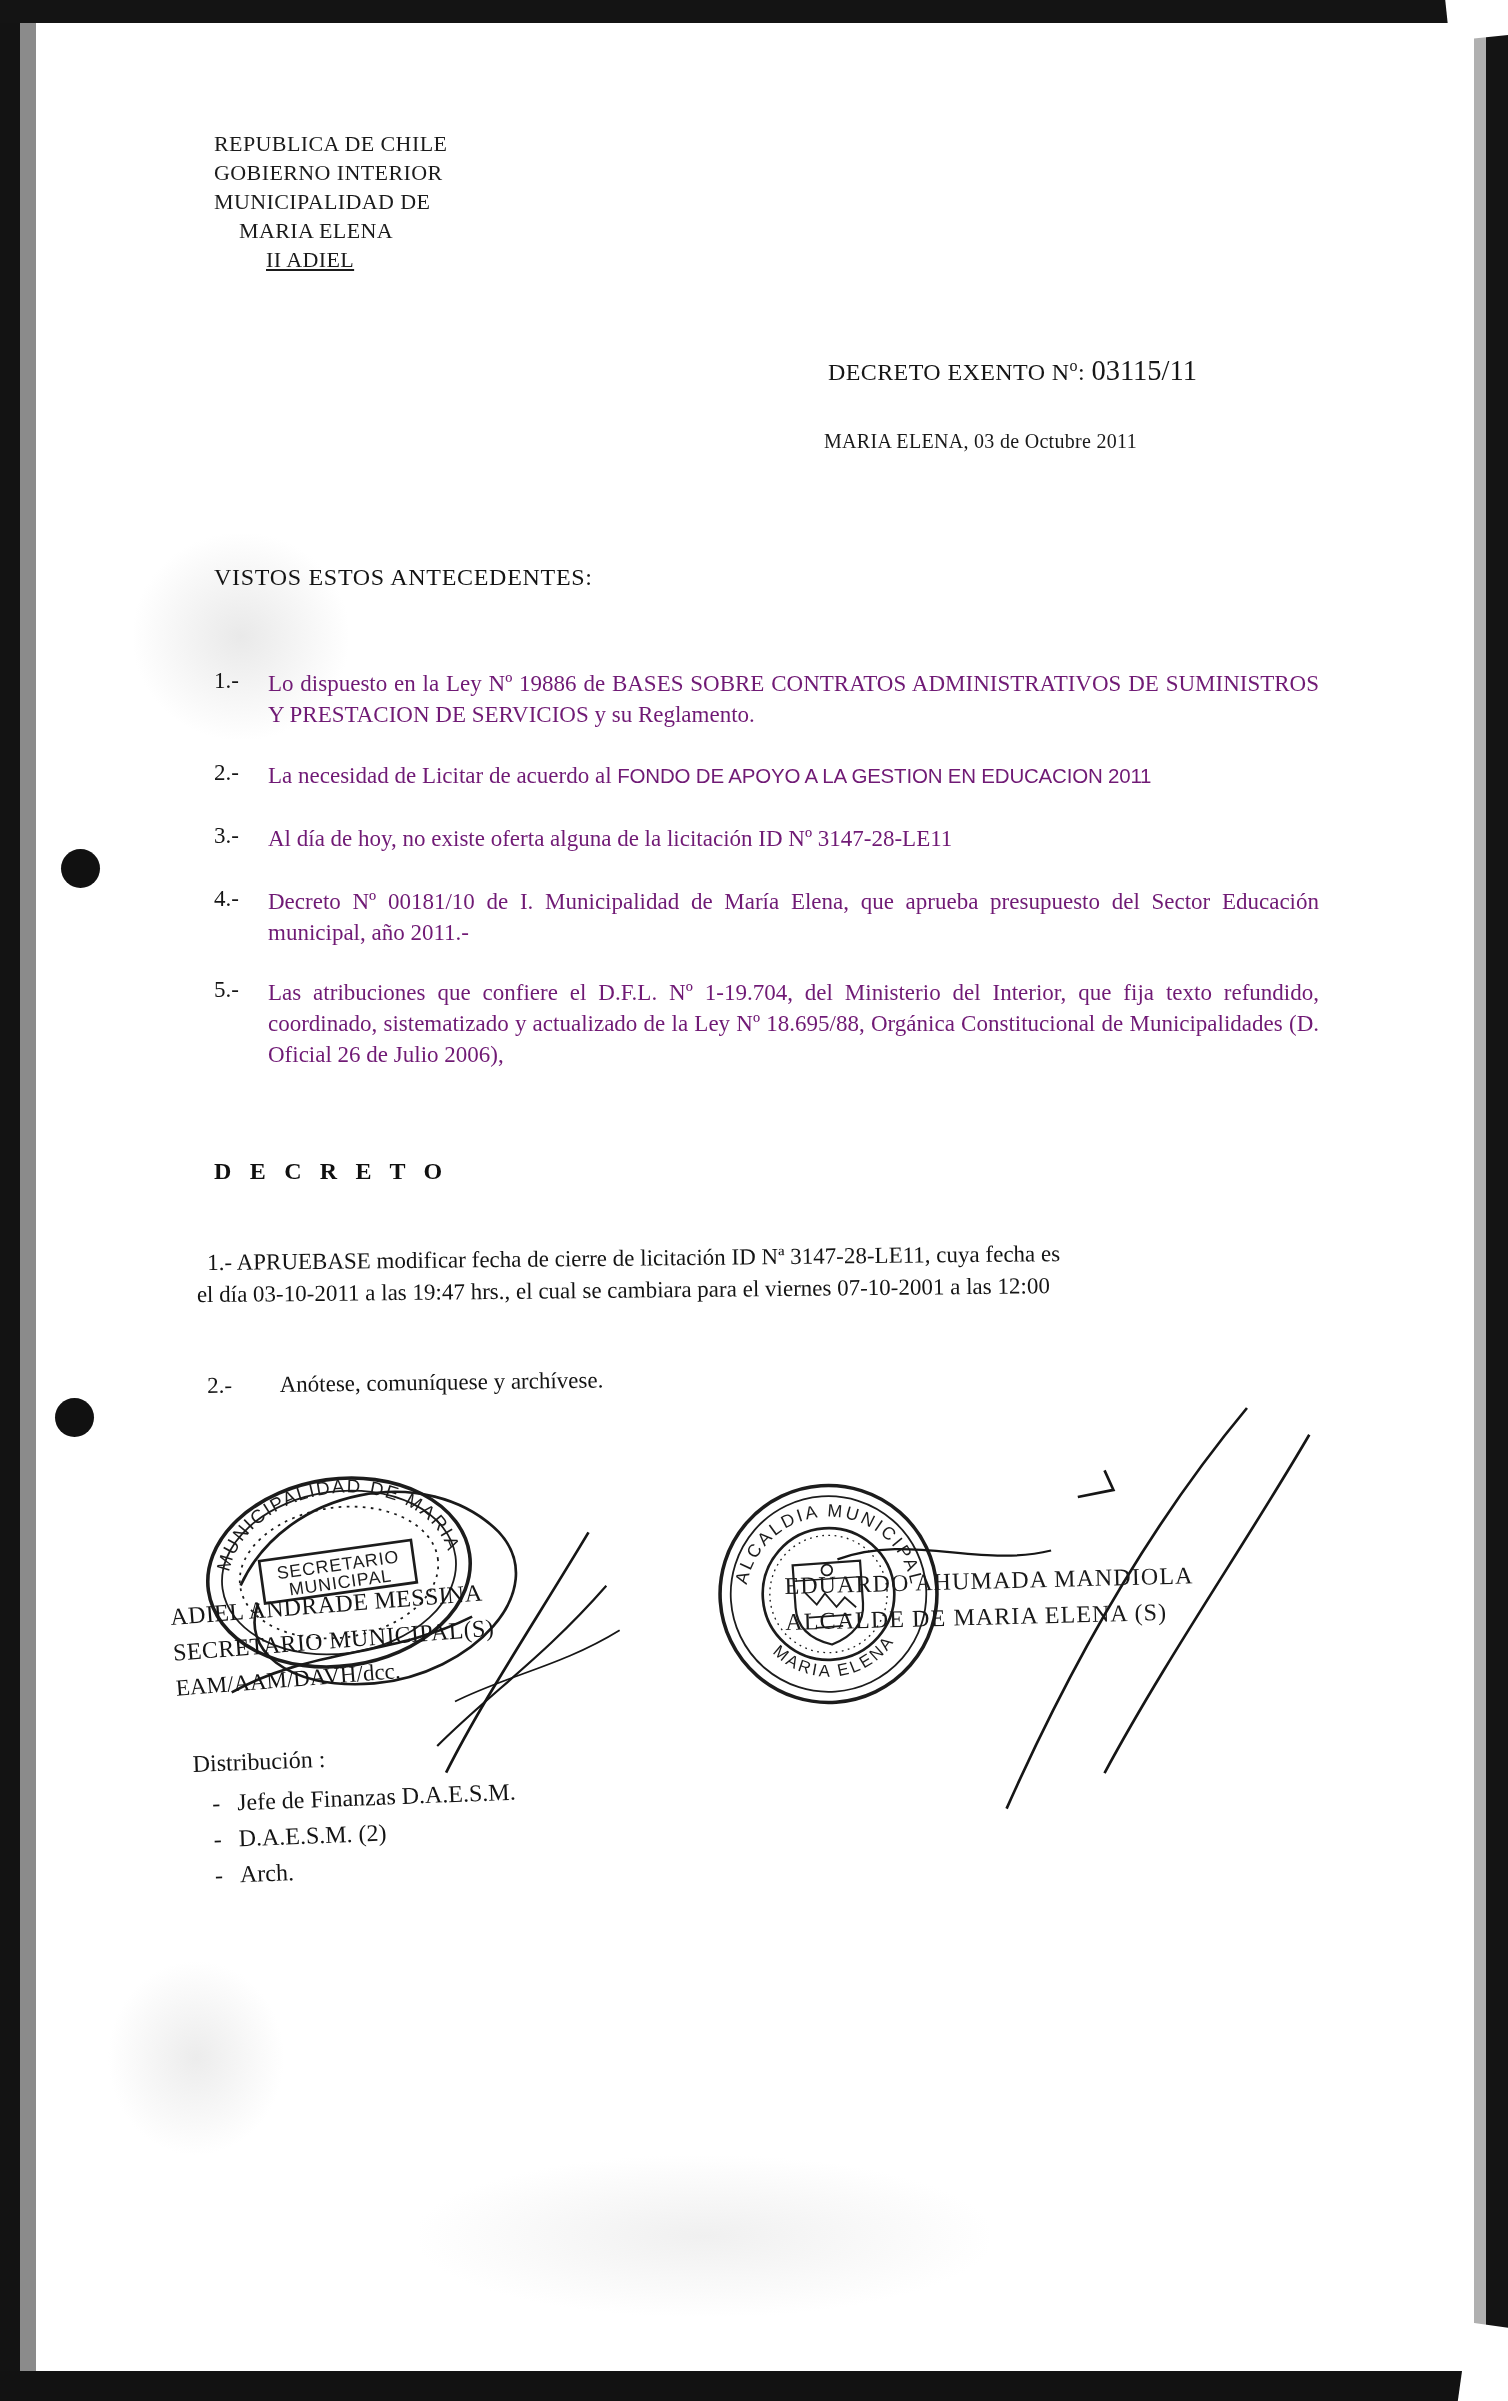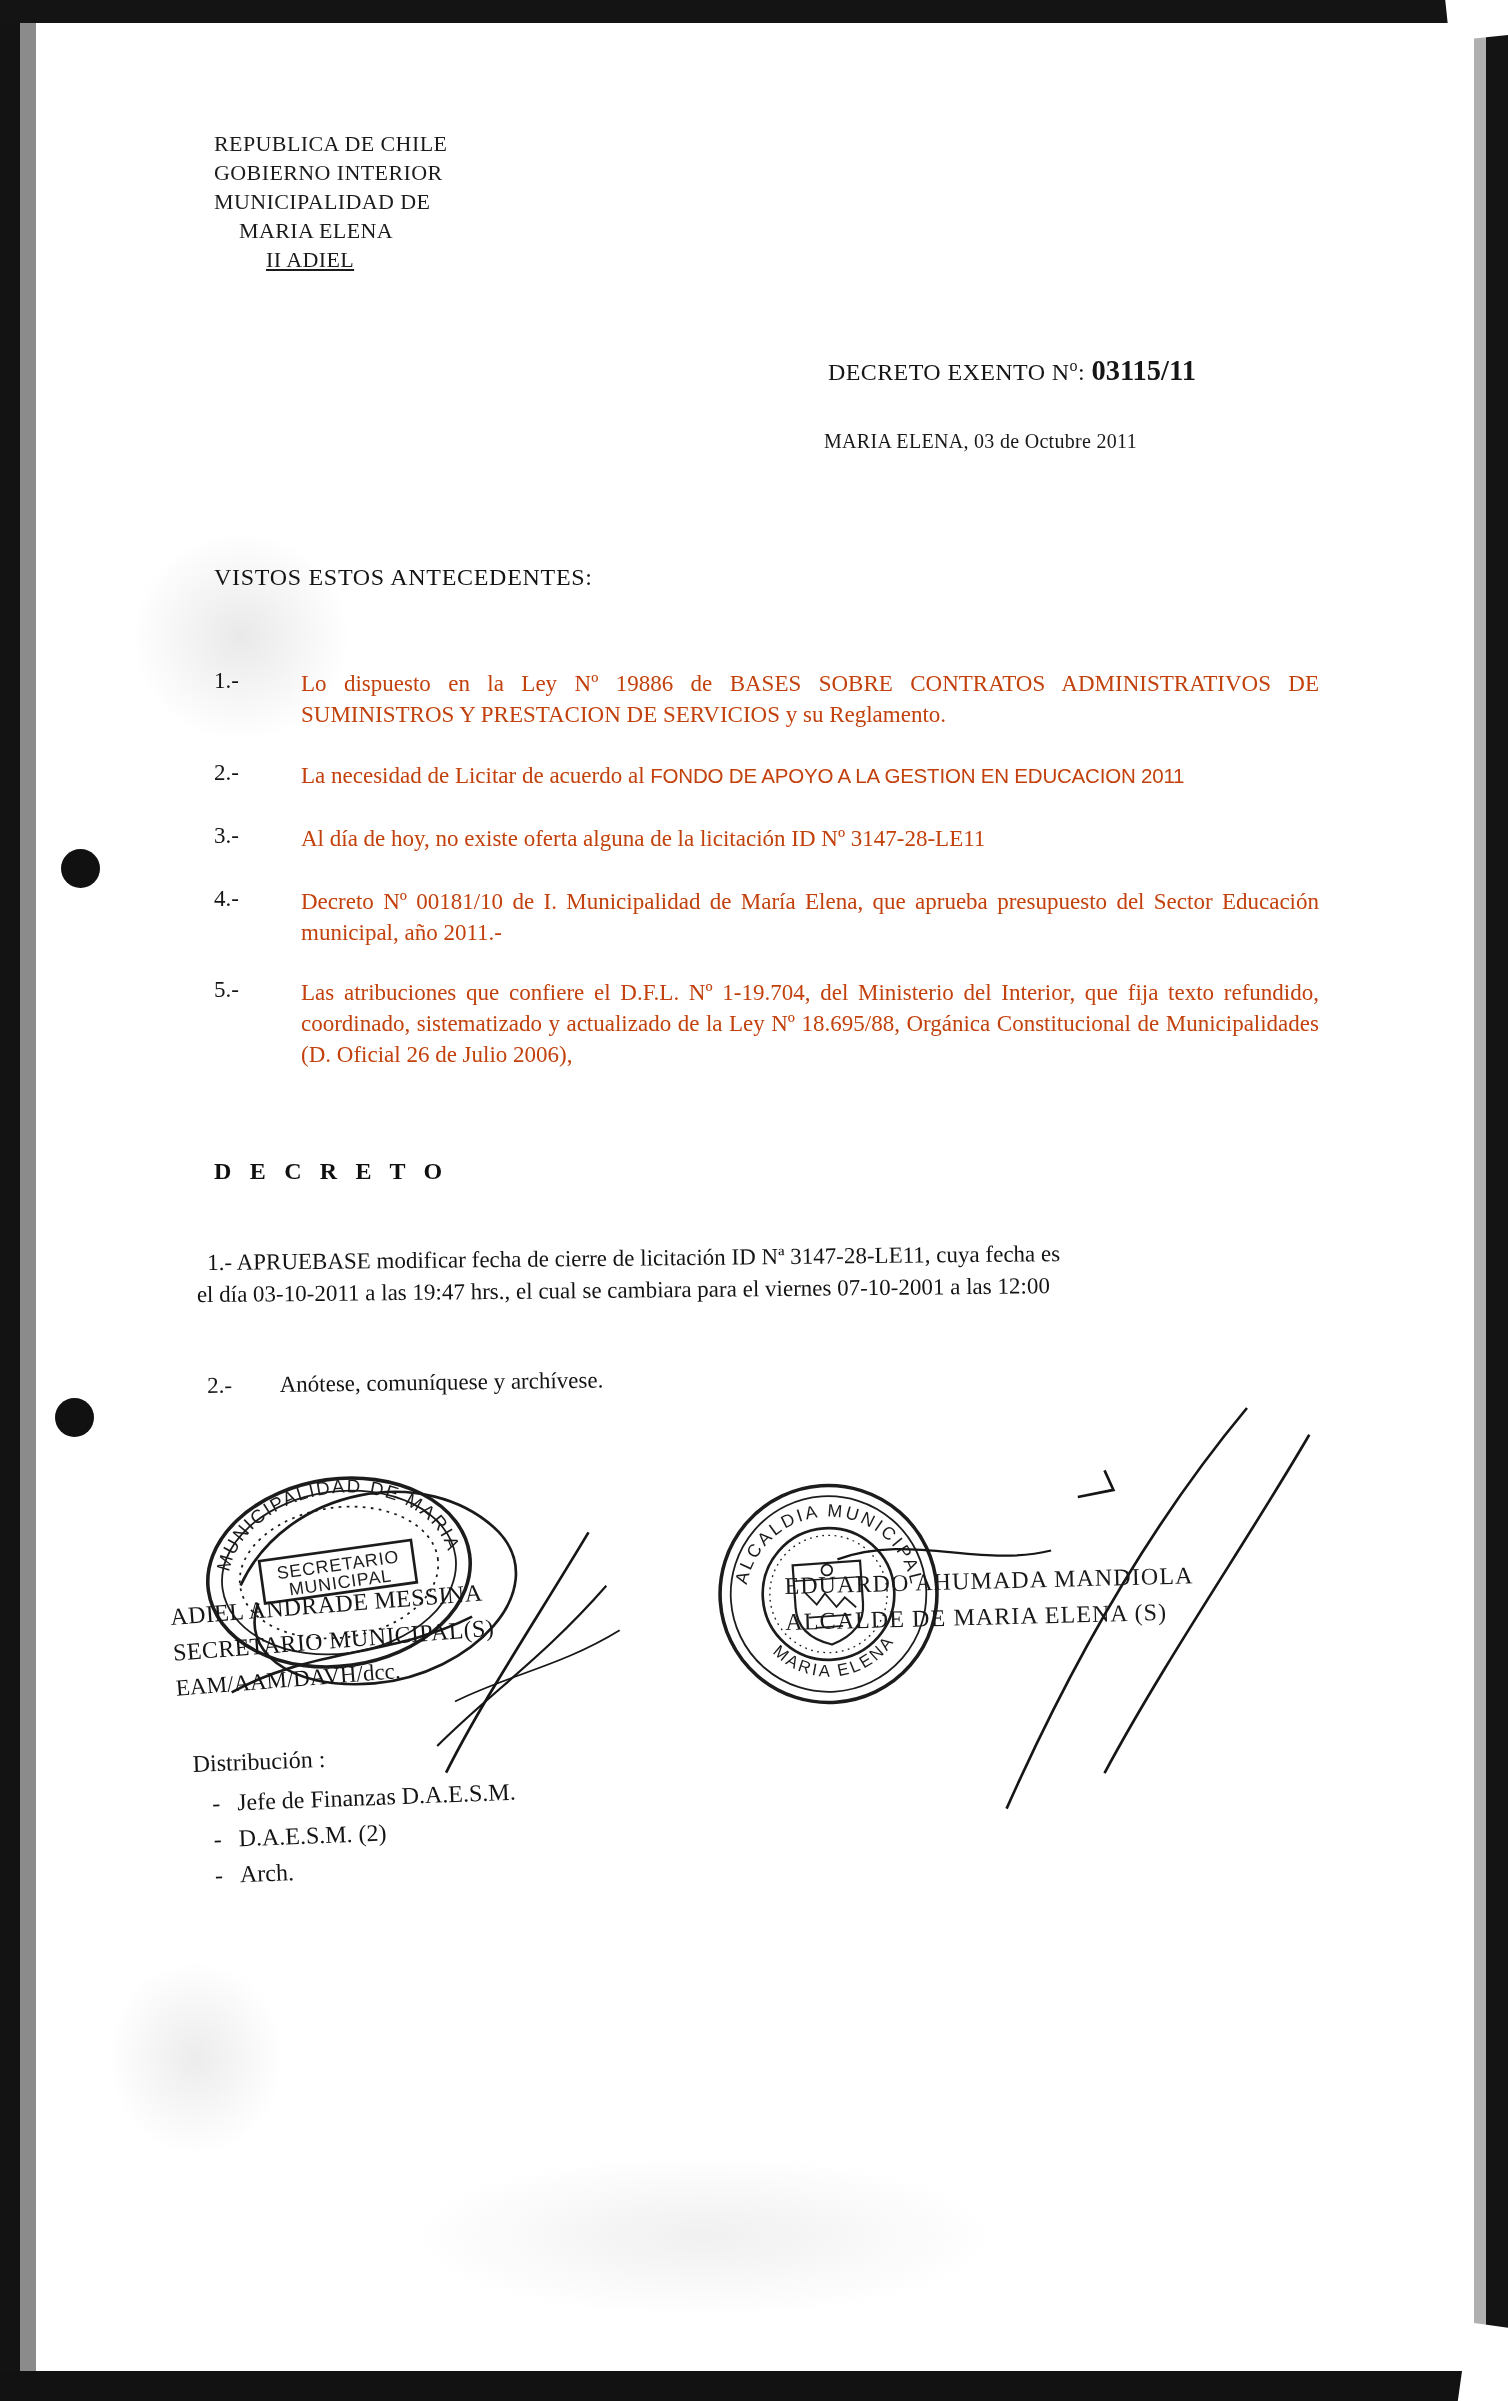--- a/index.html
+++ b/index.html
@@ -30,30 +30,30 @@
   .hole.h1{left:61px;top:849px;}
   .hole.h2{left:55px;top:1398px;}
 
   .hdr{position:absolute;left:214px;top:129px;font-size:22px;line-height:29px;letter-spacing:0.4px;color:#1b1b1b;}
   .hdr div{white-space:nowrap;}
   .hdr .ind1{padding-left:25px;}
   .hdr .ind2{padding-left:52px;text-decoration:underline;}
 
   .decreto-line{position:absolute;left:828px;top:355px;font-size:24px;color:#161616;letter-spacing:0.4px;}
   .decreto-line .sup{font-size:16px;vertical-align:super;}
-  .decreto-line b{font-size:28.5px;font-weight:bold;letter-spacing:0;}
+  .decreto-line b{font-size:28.5px;font-weight:normal;letter-spacing:0;}
 
   .place-line{position:absolute;left:824px;top:430px;font-size:20px;color:#191919;letter-spacing:0.3px;}
 
   .vistos{position:absolute;left:214px;top:548px;font-size:24px;letter-spacing:0.7px;color:#141414;margin-top:16px;}
 
   .items{position:absolute;left:214px;top:668px;width:1105px;}
   .item{position:relative;margin-bottom:25px;}
   .item .num{position:absolute;left:0;top:0;font-size:23px;color:#151515;}
-  .item .txt{margin-left:87px;font-size:23px;line-height:31px;color:#c2410c;text-align:justify;}
+  .item .txt{margin-left:54px;font-size:23px;line-height:31px;color:#701a75;text-align:justify;}
   .item .txt.nj{text-align:left;}
   .sans{font-family:"Liberation Sans", sans-serif;font-size:20.5px;letter-spacing:-0.2px;text-align:center;}
 
   .decreto-title{position:absolute;left:214px;top:1158px;font-size:24px;font-weight:bold;letter-spacing:6.2px;color:#101010;}
 
   .res{position:absolute;left:207px;top:1247px;width:1113px;}
   .res .r1{font-size:23px;line-height:32px;color:#141414;transform:rotate(-0.6deg);transform-origin:left top;}
   .res .r1 .lead{margin-left:0;}
   .res .r1 .l2{margin-left:-10.7px;display:block;}
   .res .r2{margin-top:62px;font-size:23px;color:#141414;transform:rotate(-0.8deg);transform-origin:left top;}

